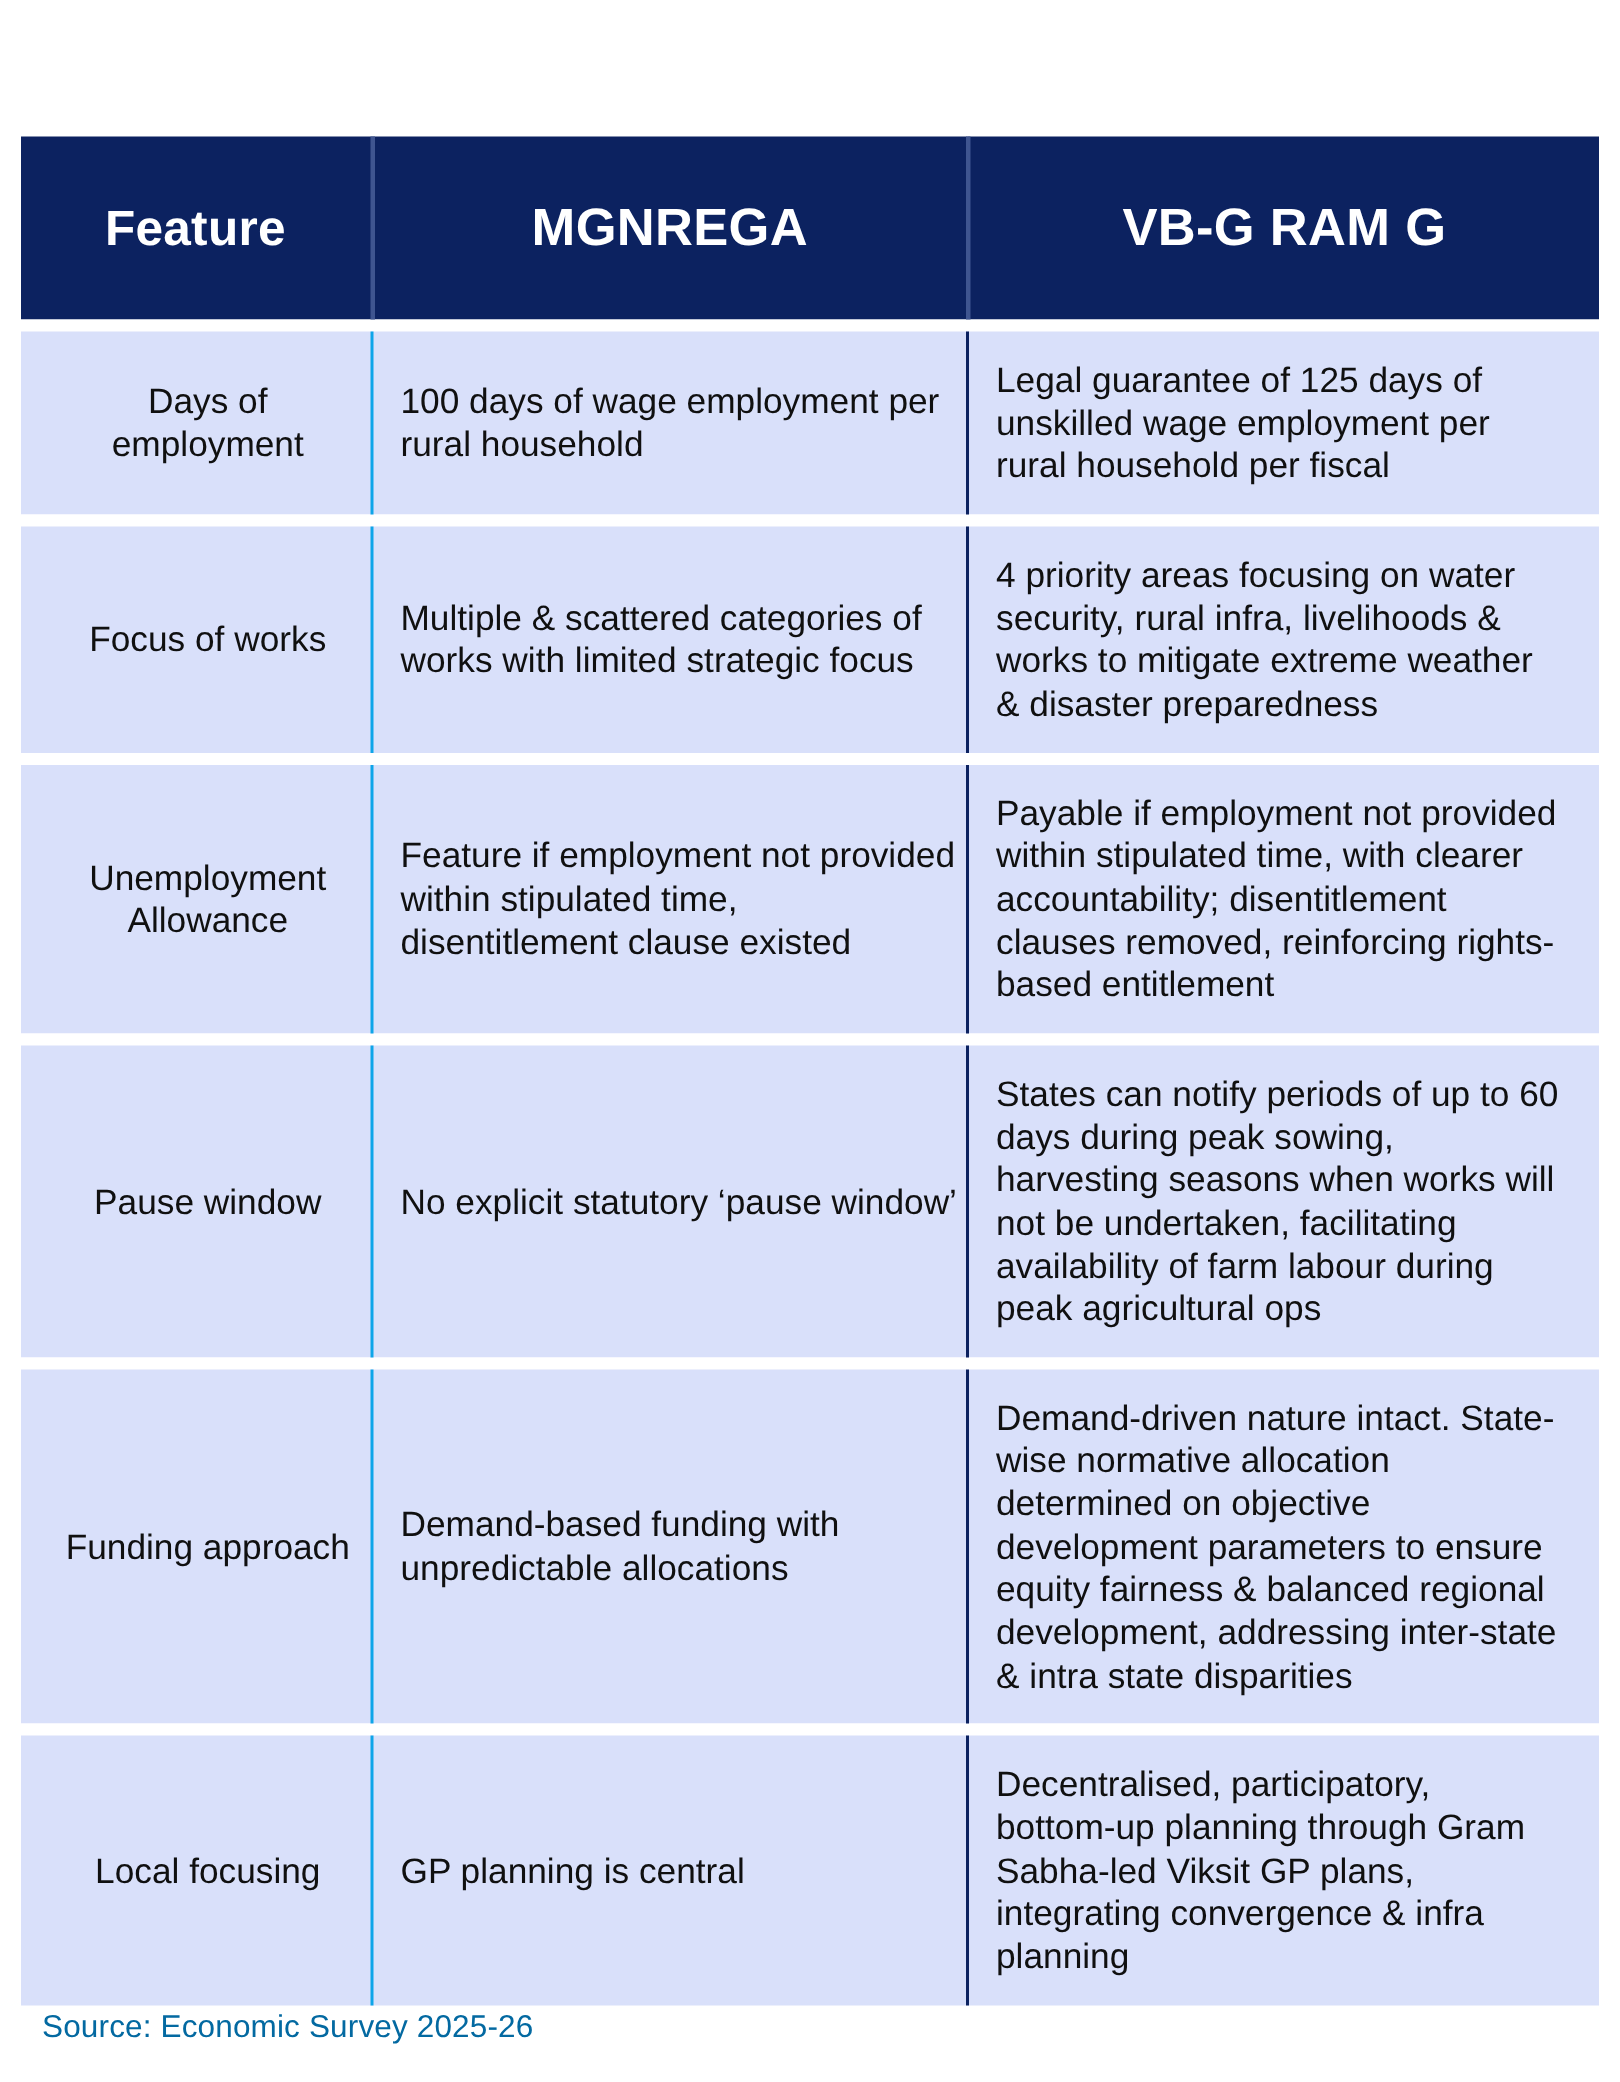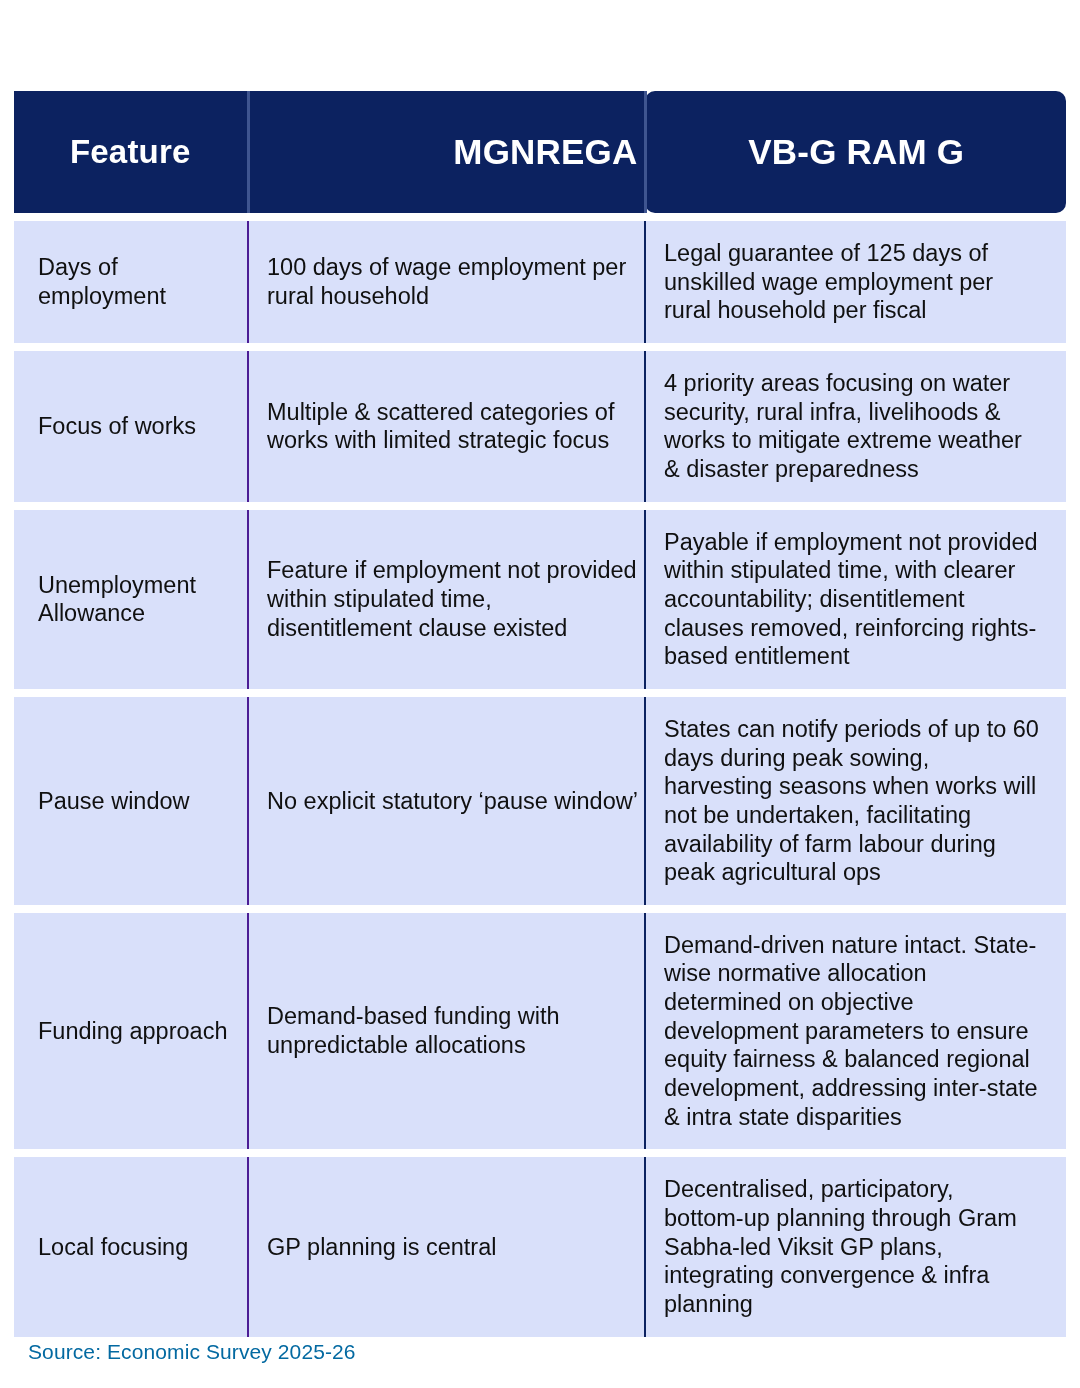--- a/index.html
+++ b/index.html
@@ -46,22 +46,22 @@
     color: #ffffff;
     height: 122px;
     padding: 0 6px;
     vertical-align: middle;
     text-align: center;
     font-weight: 700;
     letter-spacing: 0.2px;
     border: 0;
   }
   thead th.h-feature { font-size: 33px; }
-  thead th.h-mgnrega { font-size: 35px; border-left: 3px solid #3f5590; text-align: right; }
-  thead th.h-vbg     { font-size: 35px; border-left: 3px solid #3f5590; border-radius: 10px; }
+  thead th.h-mgnrega { font-size: 35px; border-left: 3px solid #3f5590; }
+  thead th.h-vbg     { font-size: 35px; border-left: 3px solid #3f5590; }
 
   tbody tr.spacer td {
     height: 8px;
     background: #ffffff;
     padding: 0;
     border: 0;
   }
 
   tbody td {
     background: #D9E0FA;
@@ -69,26 +69,26 @@
     padding: 18px 14px 18px 24px;
     font-size: 23.5px;
     line-height: 1.22;
     color: #101010;
     border: 0;
     word-wrap: break-word;
     overflow-wrap: break-word;
   }
 
   tbody td.feature {
-    text-align: left;
+    text-align: center;
     padding-left: 24px;
     padding-right: 8px;
   }
   tbody td.col2 {
-    border-left: 2px solid #4c1d95;
+    border-left: 2px solid #0ea5e9;
     padding-left: 18px;
     padding-right: 4px;
   }
   tbody td.col3 {
     border-left: 2px solid #0C2260;
     padding-left: 18px;
     padding-right: 27px;
   }
 
   .footer {

